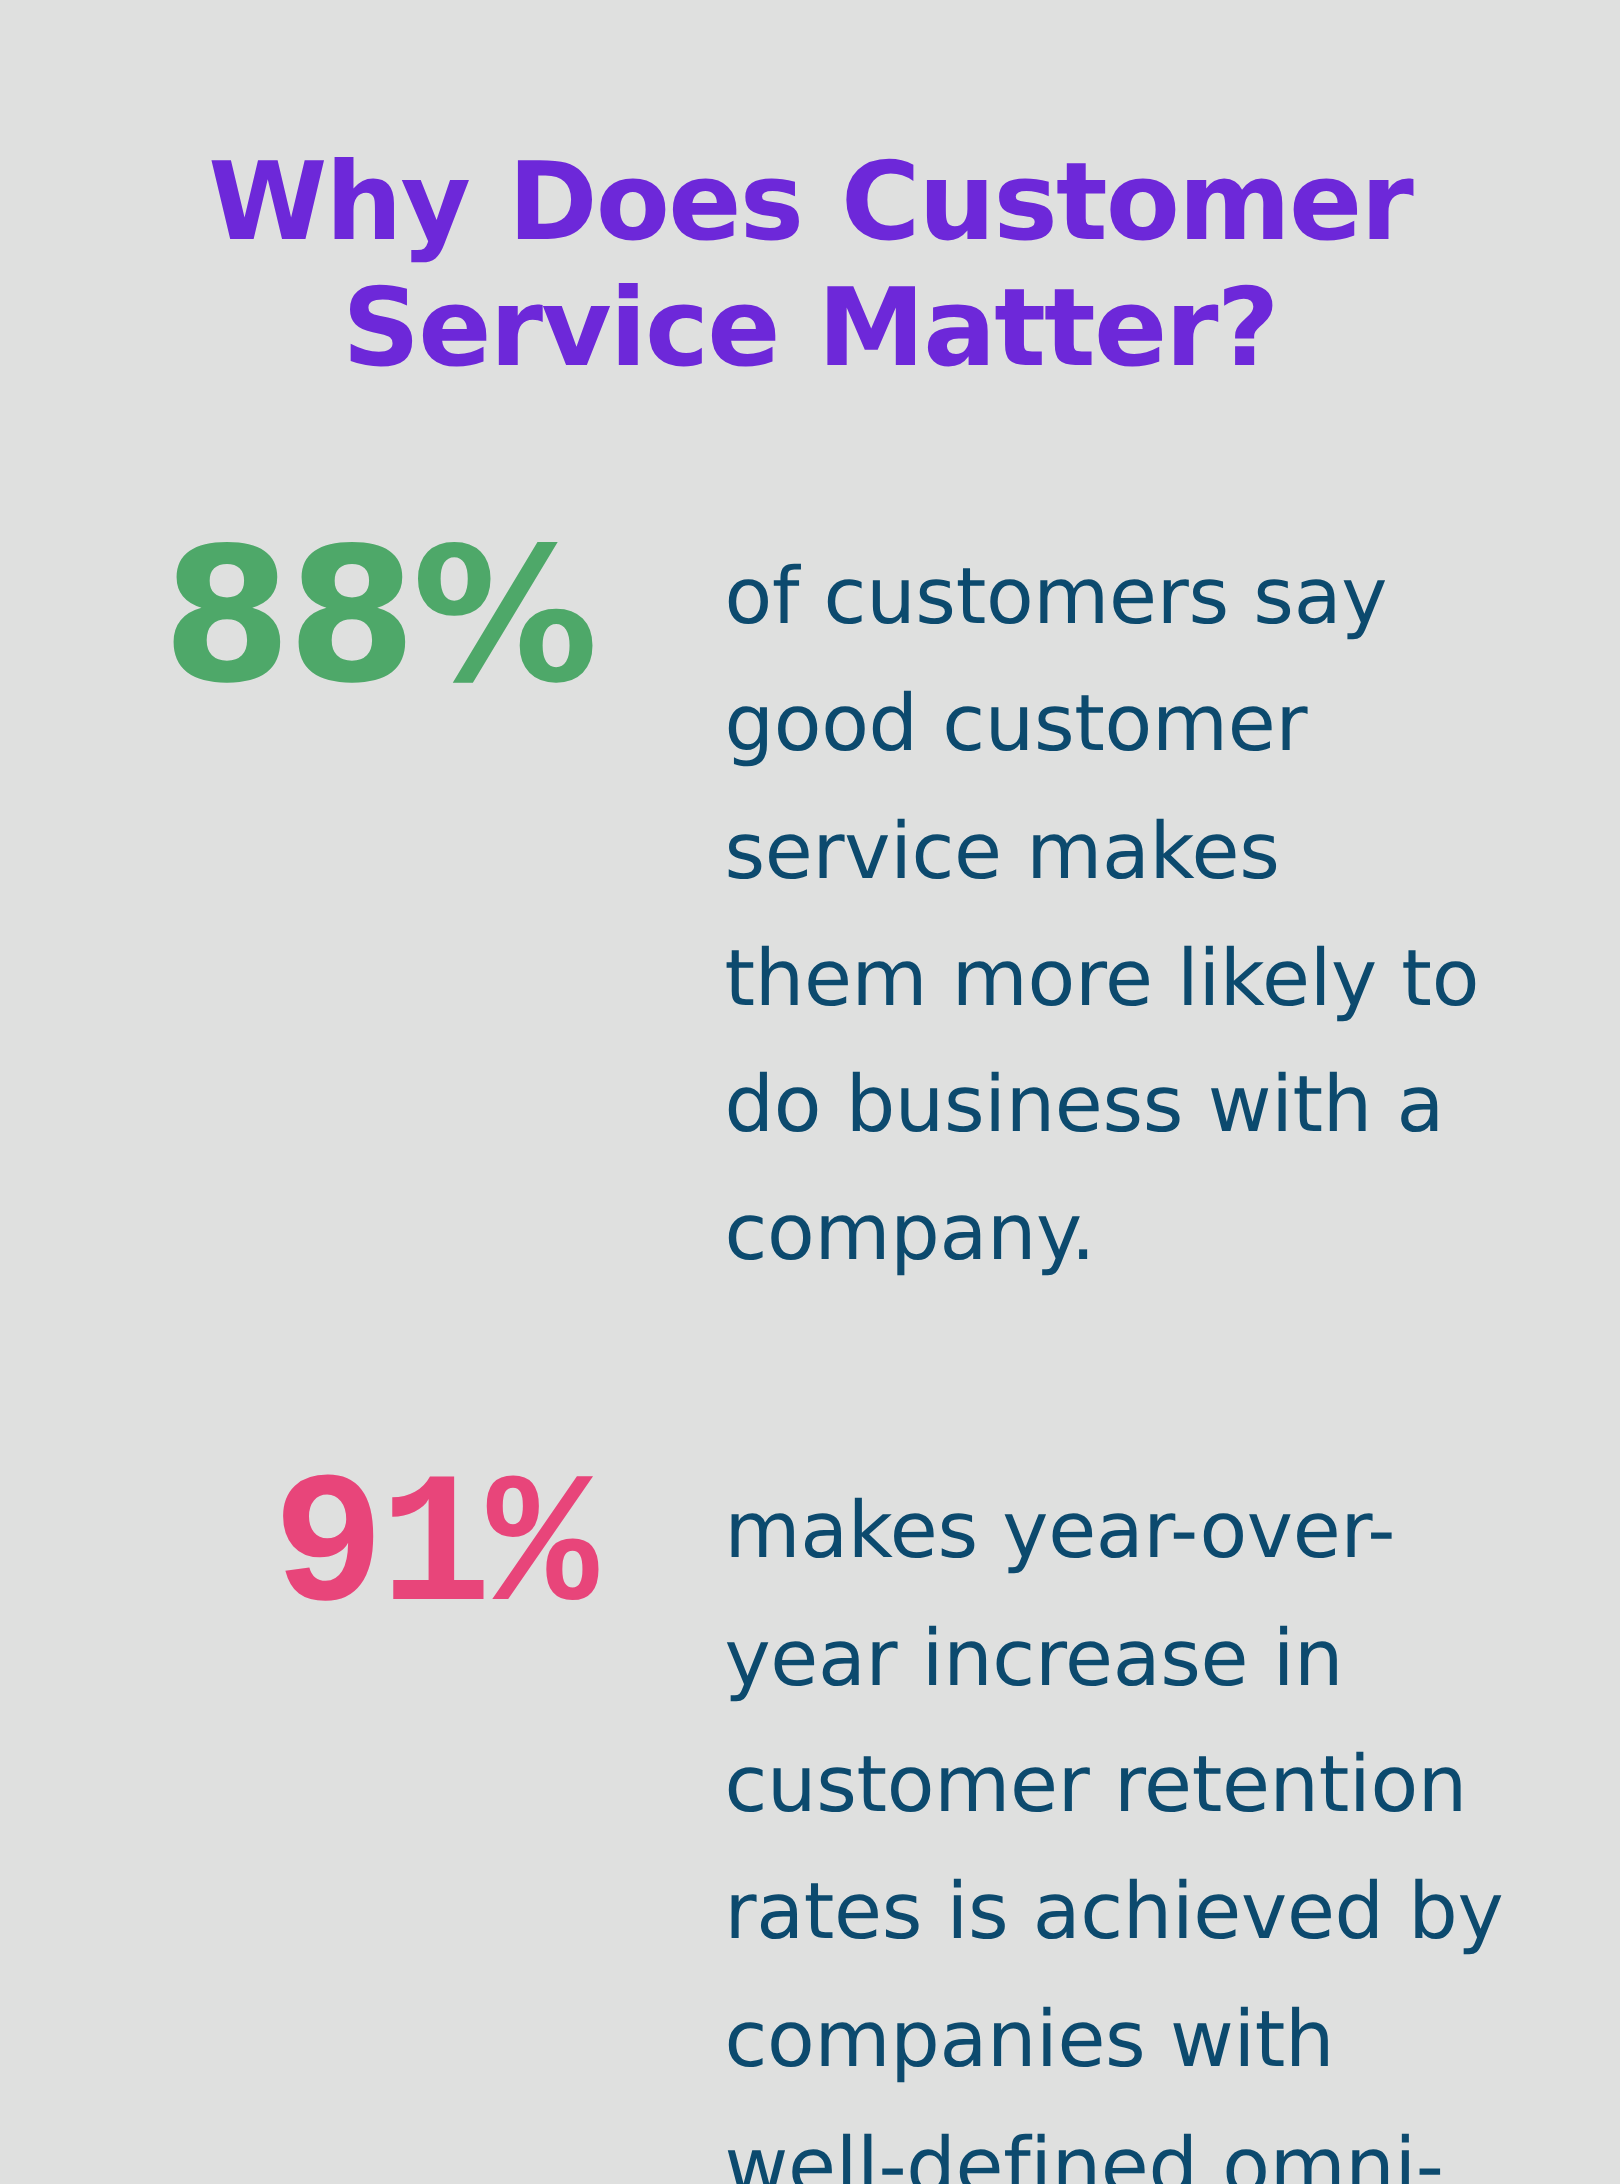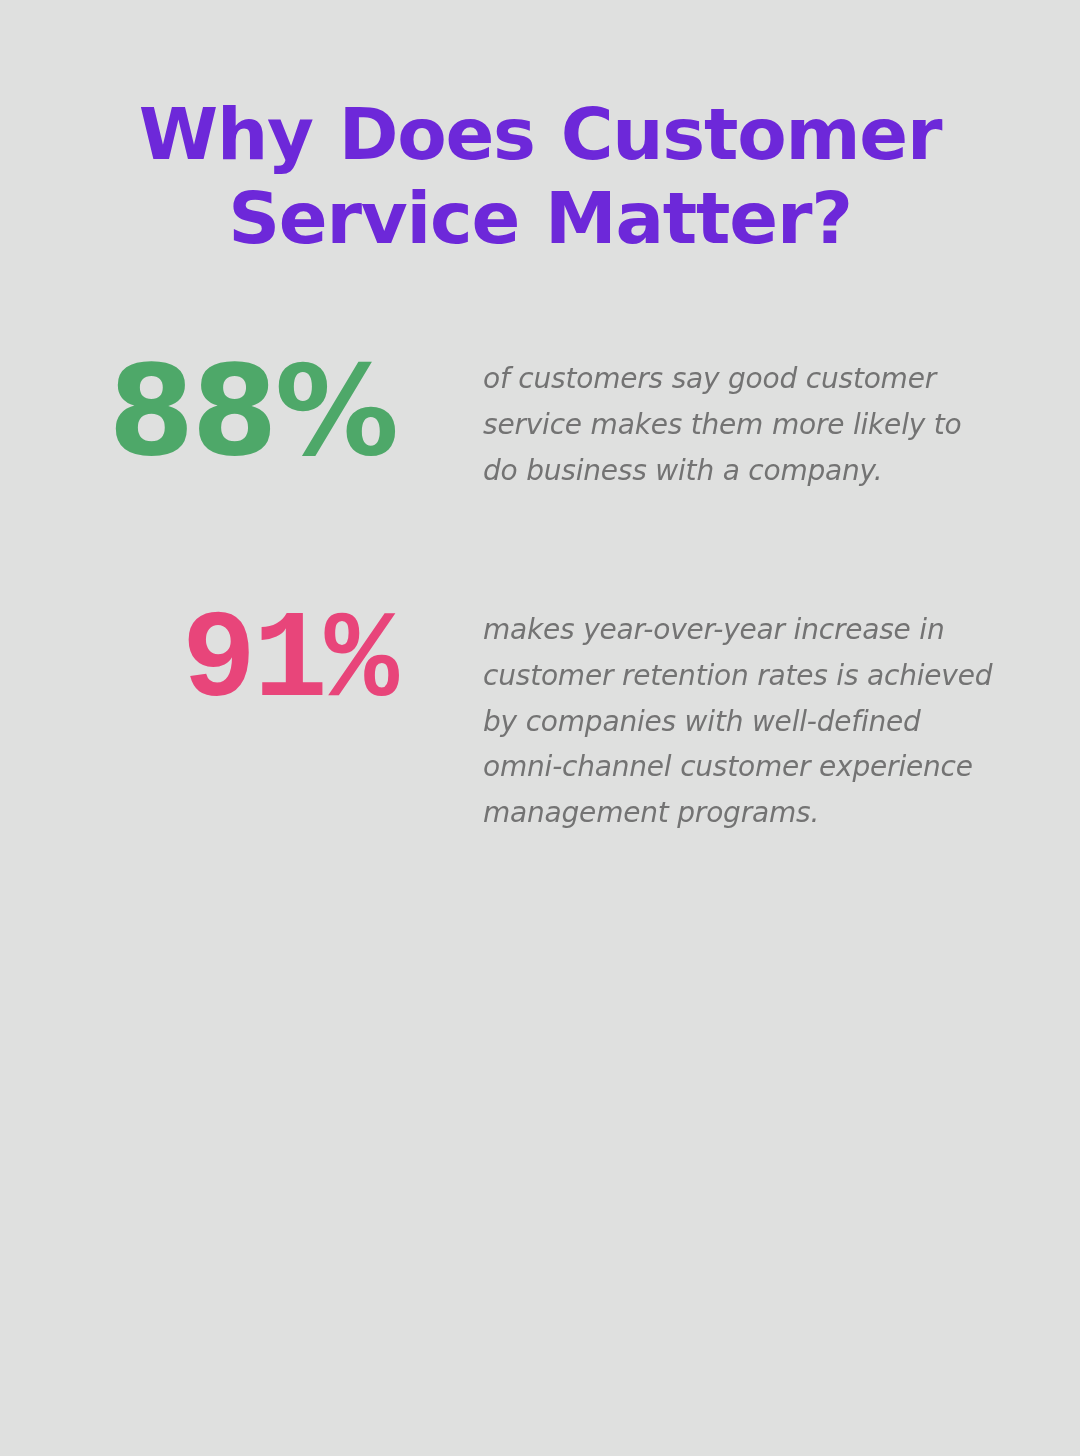--- a/index.html
+++ b/index.html
@@ -79,26 +79,25 @@
 
   .stat-text-col {
     flex: 1 1 auto;
     padding-left: 83px;
     padding-top: 8px;
   }
 
   .stat-text {
     font-family: "DejaVu Sans", "Liberation Sans", sans-serif;
     font-weight: normal;
-    font-size: 28px;
+    font-size: 52px;
     line-height: 1.63;
-    color: #737373;
+    color: #0c4a6e;
     letter-spacing: -0.2px;
     max-width: 520px;
-    font-style: italic;
   }
 </style>
 </head>
 <body>
 
 <div class="infographic">
 
   <div class="title-block">
     <h1 class="title">Why Does Customer Service Matter?</h1>
   </div>

